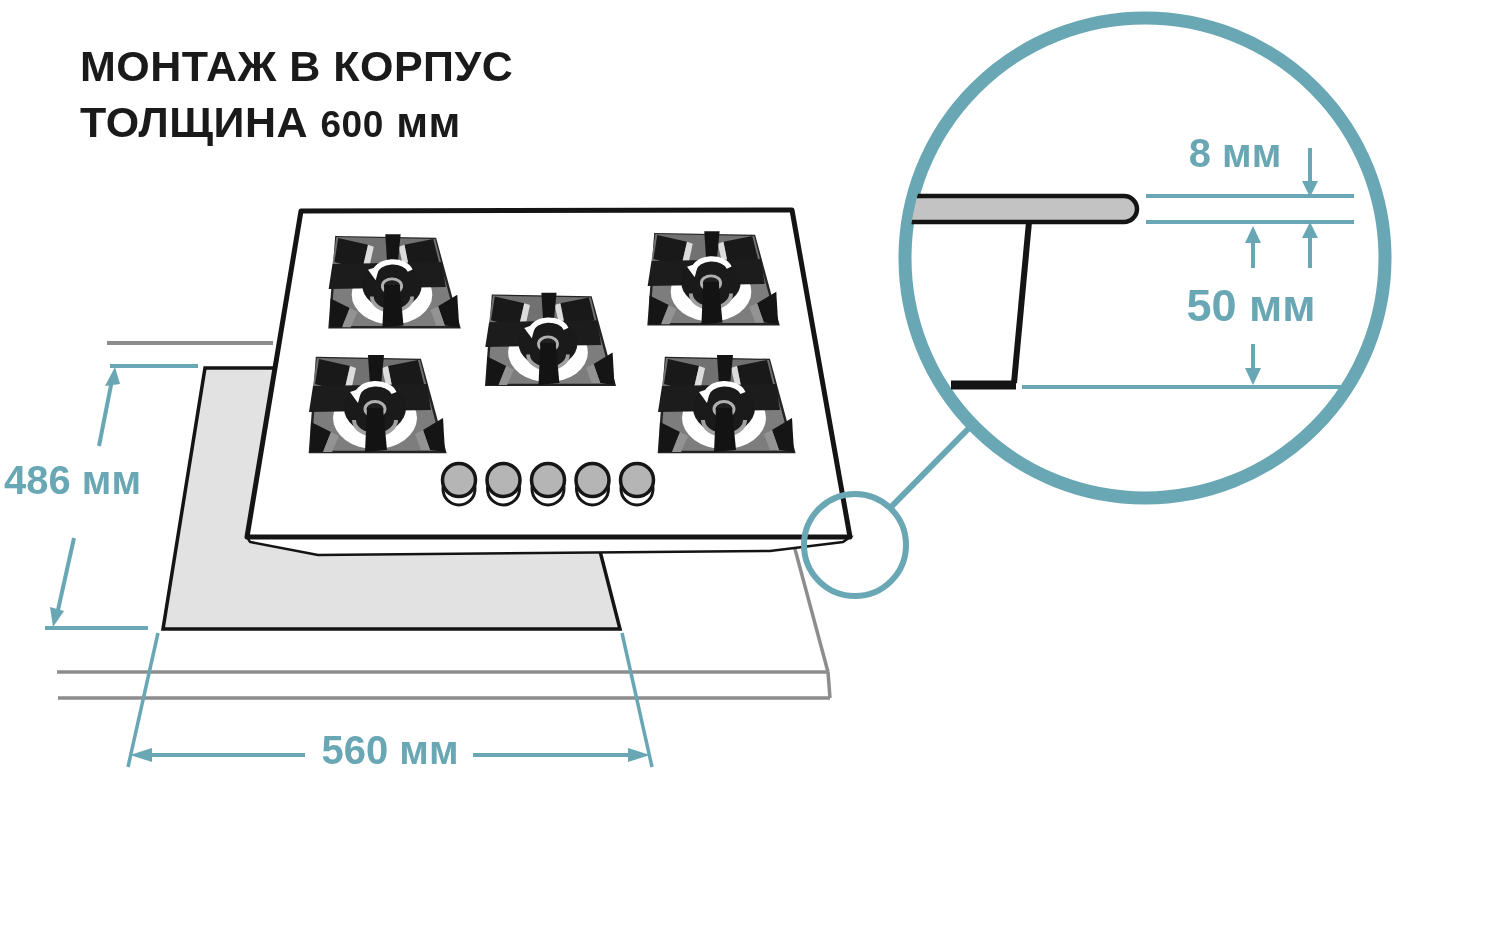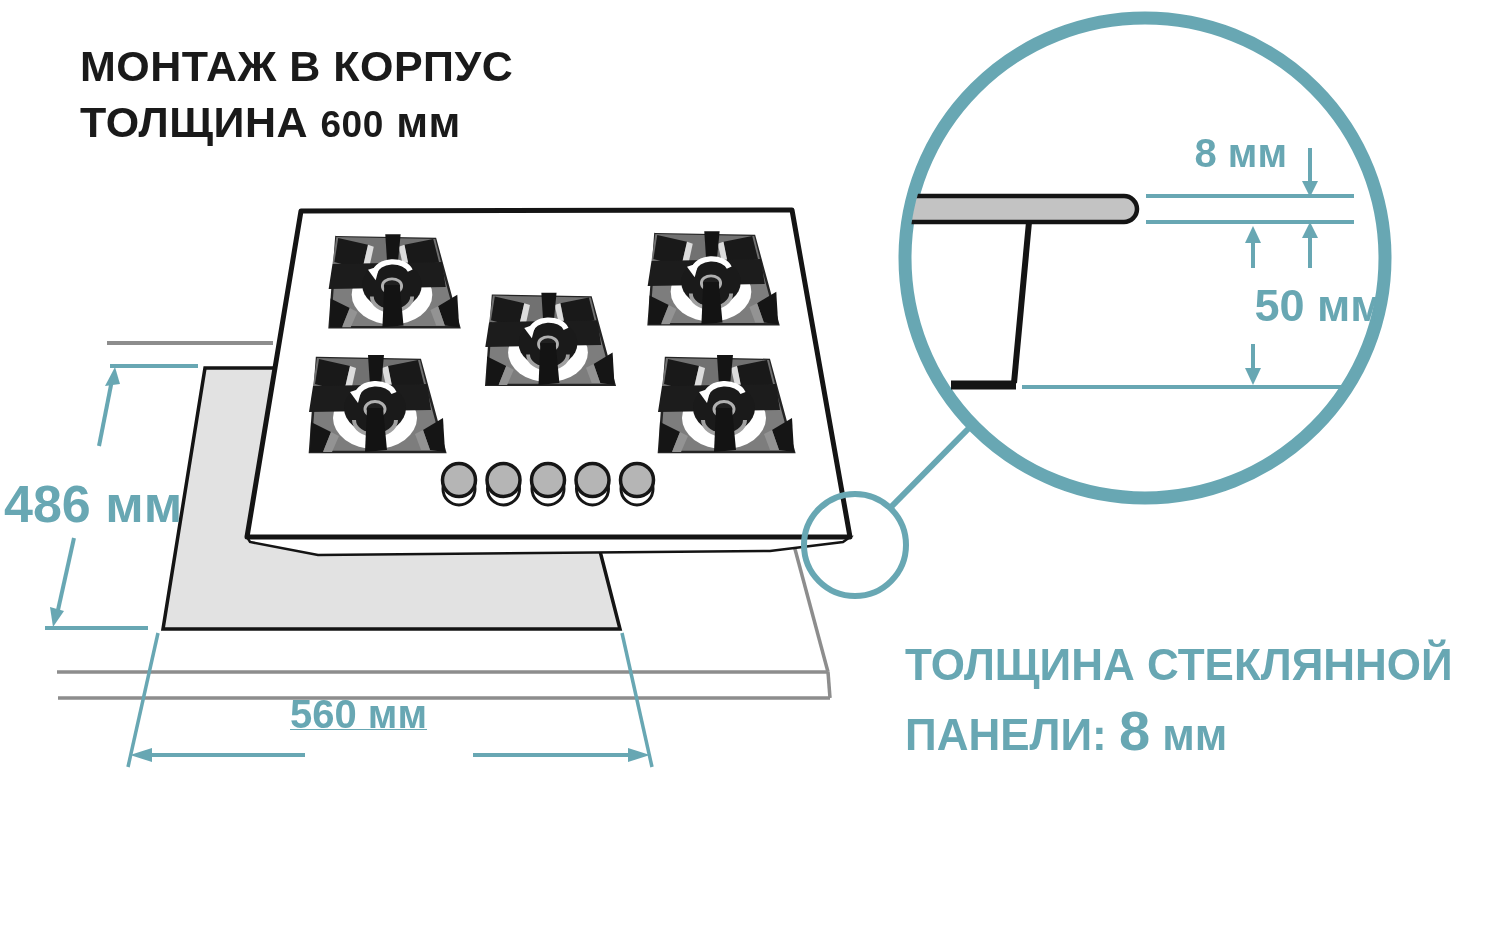--- a/index.html
+++ b/index.html
@@ -13,25 +13,25 @@
   #stage{
     position:relative;width:1500px;height:929px;background:#fff;overflow:hidden;
     font-family:"Liberation Sans", sans-serif;
     padding-left:45px;
   }
   #stage svg{position:absolute;left:0;top:0;}
   .txt{position:absolute;font-weight:bold;white-space:nowrap;}
   .title-text{left:80px;top:38px;color:#1a1a1a;font-size:43px;line-height:56px;letter-spacing:0.5px;}
   .title-text .big-num{font-size:37px;}
   .teal-text{color:var(--accent);}
-  .dim-486{left:4px;top:474px;font-size:52px;}
-  .dim-560{left:290px;top:692px;width:200px;text-decoration:underline;}
+  .dim-486{left:4px;top:458px;font-size:40px;}
+  .dim-560{left:290px;top:728px;width:200px;text-align:center;}
   .dim-560 span{font-size:40px;}
-  .dim-8{left:1183px;top:131px;width:104px;text-align:right;font-size:40px;}
-  .dim-50{left:1252px;top:280px;width:134px;text-align:center;font-size:45px;}
+  .dim-8{left:1183px;top:131px;width:104px;text-align:center;font-size:40px;}
+  .dim-50{left:1184px;top:280px;width:134px;text-align:center;font-size:45px;}
   .caption-text{left:905px;top:632px;font-size:44px;line-height:66px;}
   .caption-text .big-num{font-size:56px;}
   
   .ink-stroke{stroke:var(--outline);}
   .gray-stroke{stroke:var(--countertop-line);}
   .teal-stroke{stroke:var(--accent);}
   .teal-fill{fill:var(--accent);}
   .cutout-fill{fill:var(--cutout-fill);}
   .glass-fill{fill:var(--glass-fill);}
   .white-fill{fill:#ffffff;}
@@ -175,22 +175,14 @@
   <div class="txt teal-text dim-486">486 мм</div>
 
   <div class="txt teal-text dim-560">
     <span>560 мм</span>
   </div>
 
   <div class="txt teal-text dim-8">8 мм</div>
 
   <div class="txt teal-text dim-50">50 мм</div>
 
-  <div class="txt teal-text caption-text">
-    <div>ТОЛЩИНА СТЕКЛЯННОЙ</div>
-    <div>
-      <span>ПАНЕЛИ:</span>
-      <span class="big-num">8</span>
-      <span>мм</span>
-    </div>
-  </div>
 
 </div>
 
 </body></html>

